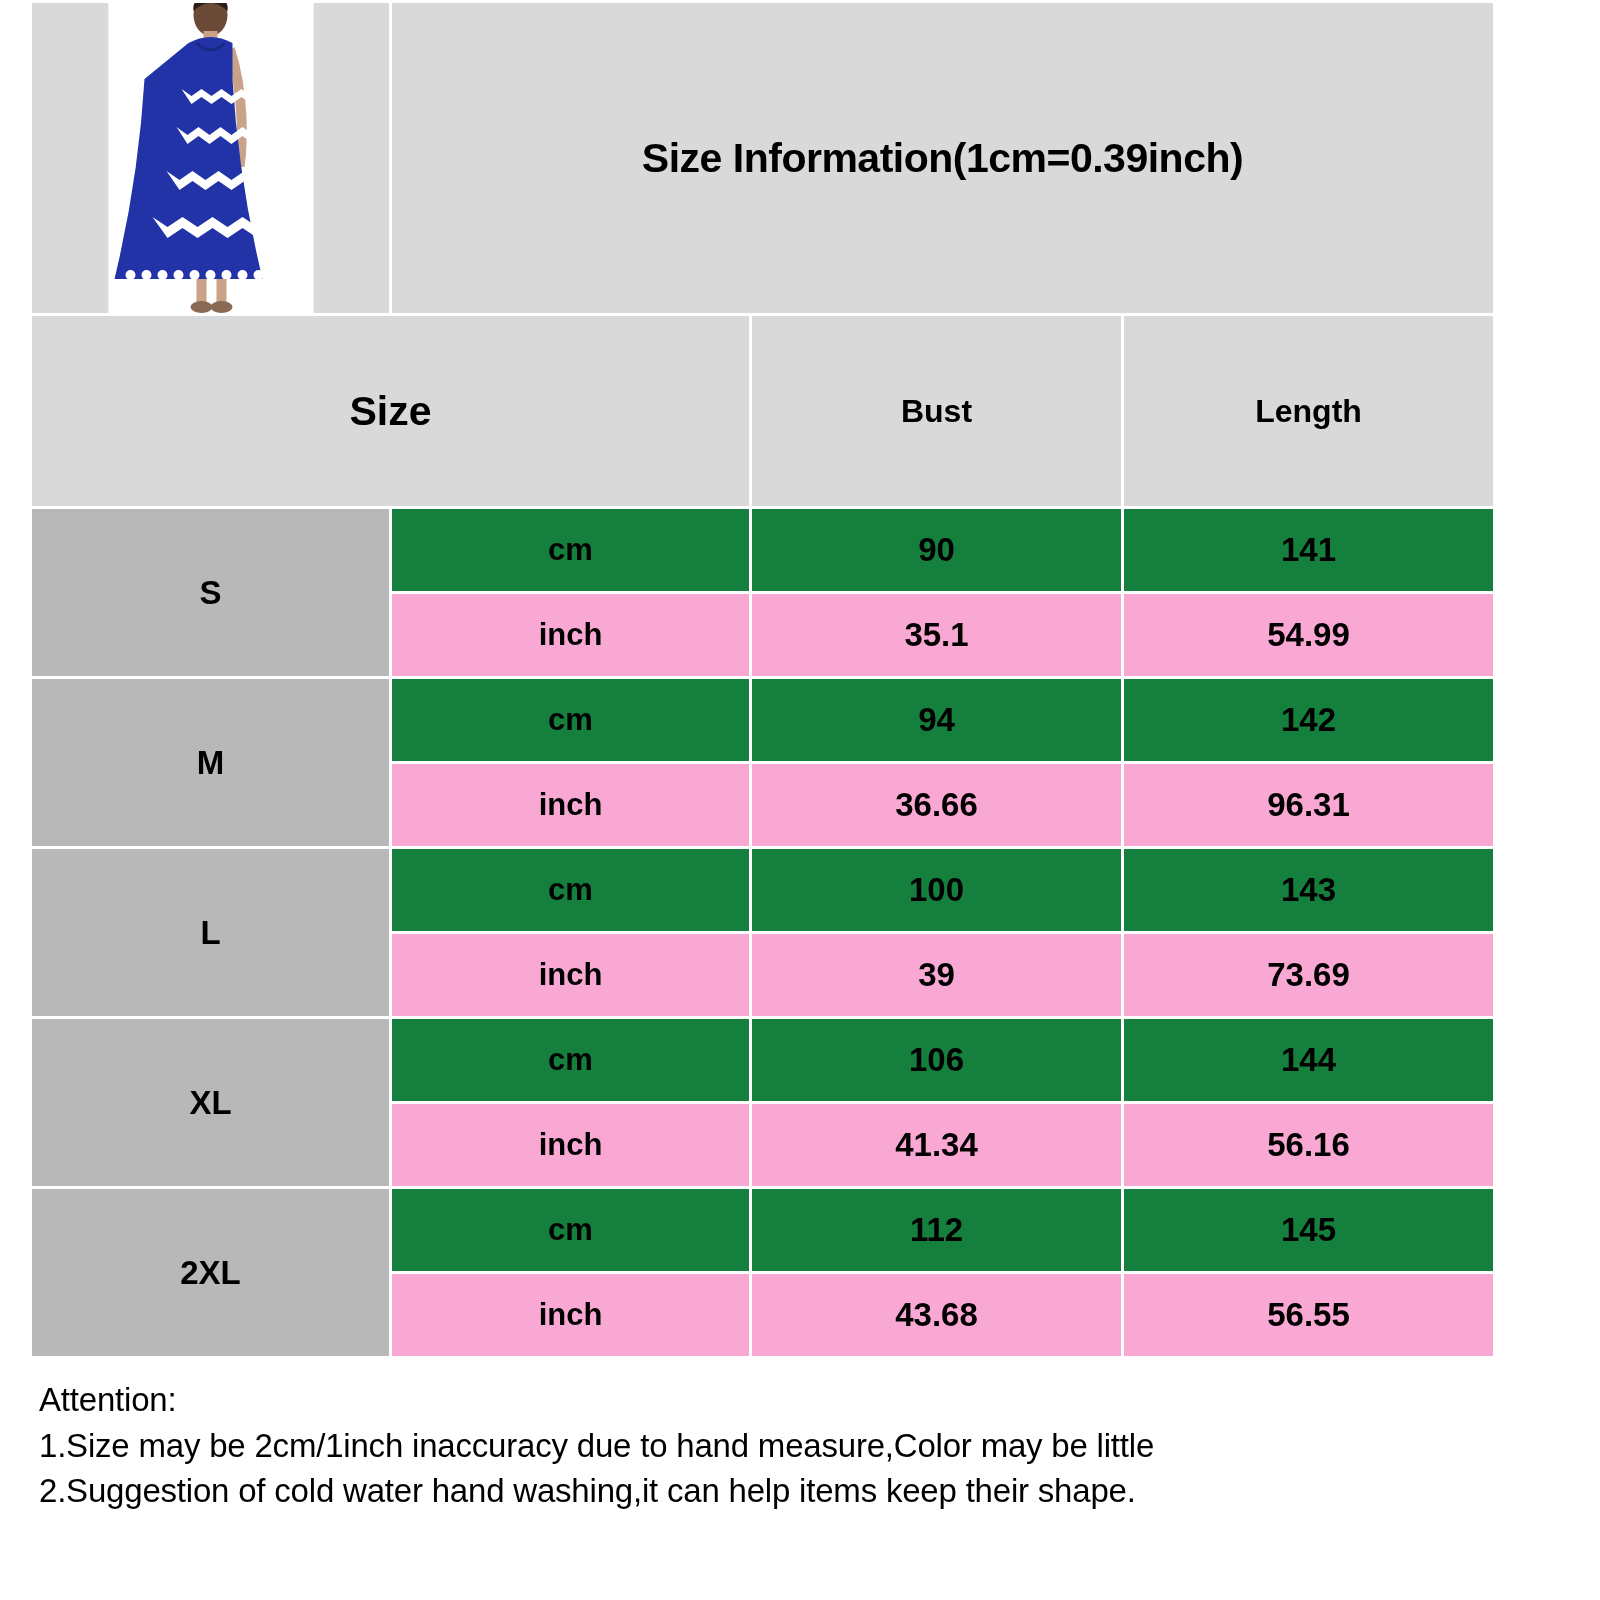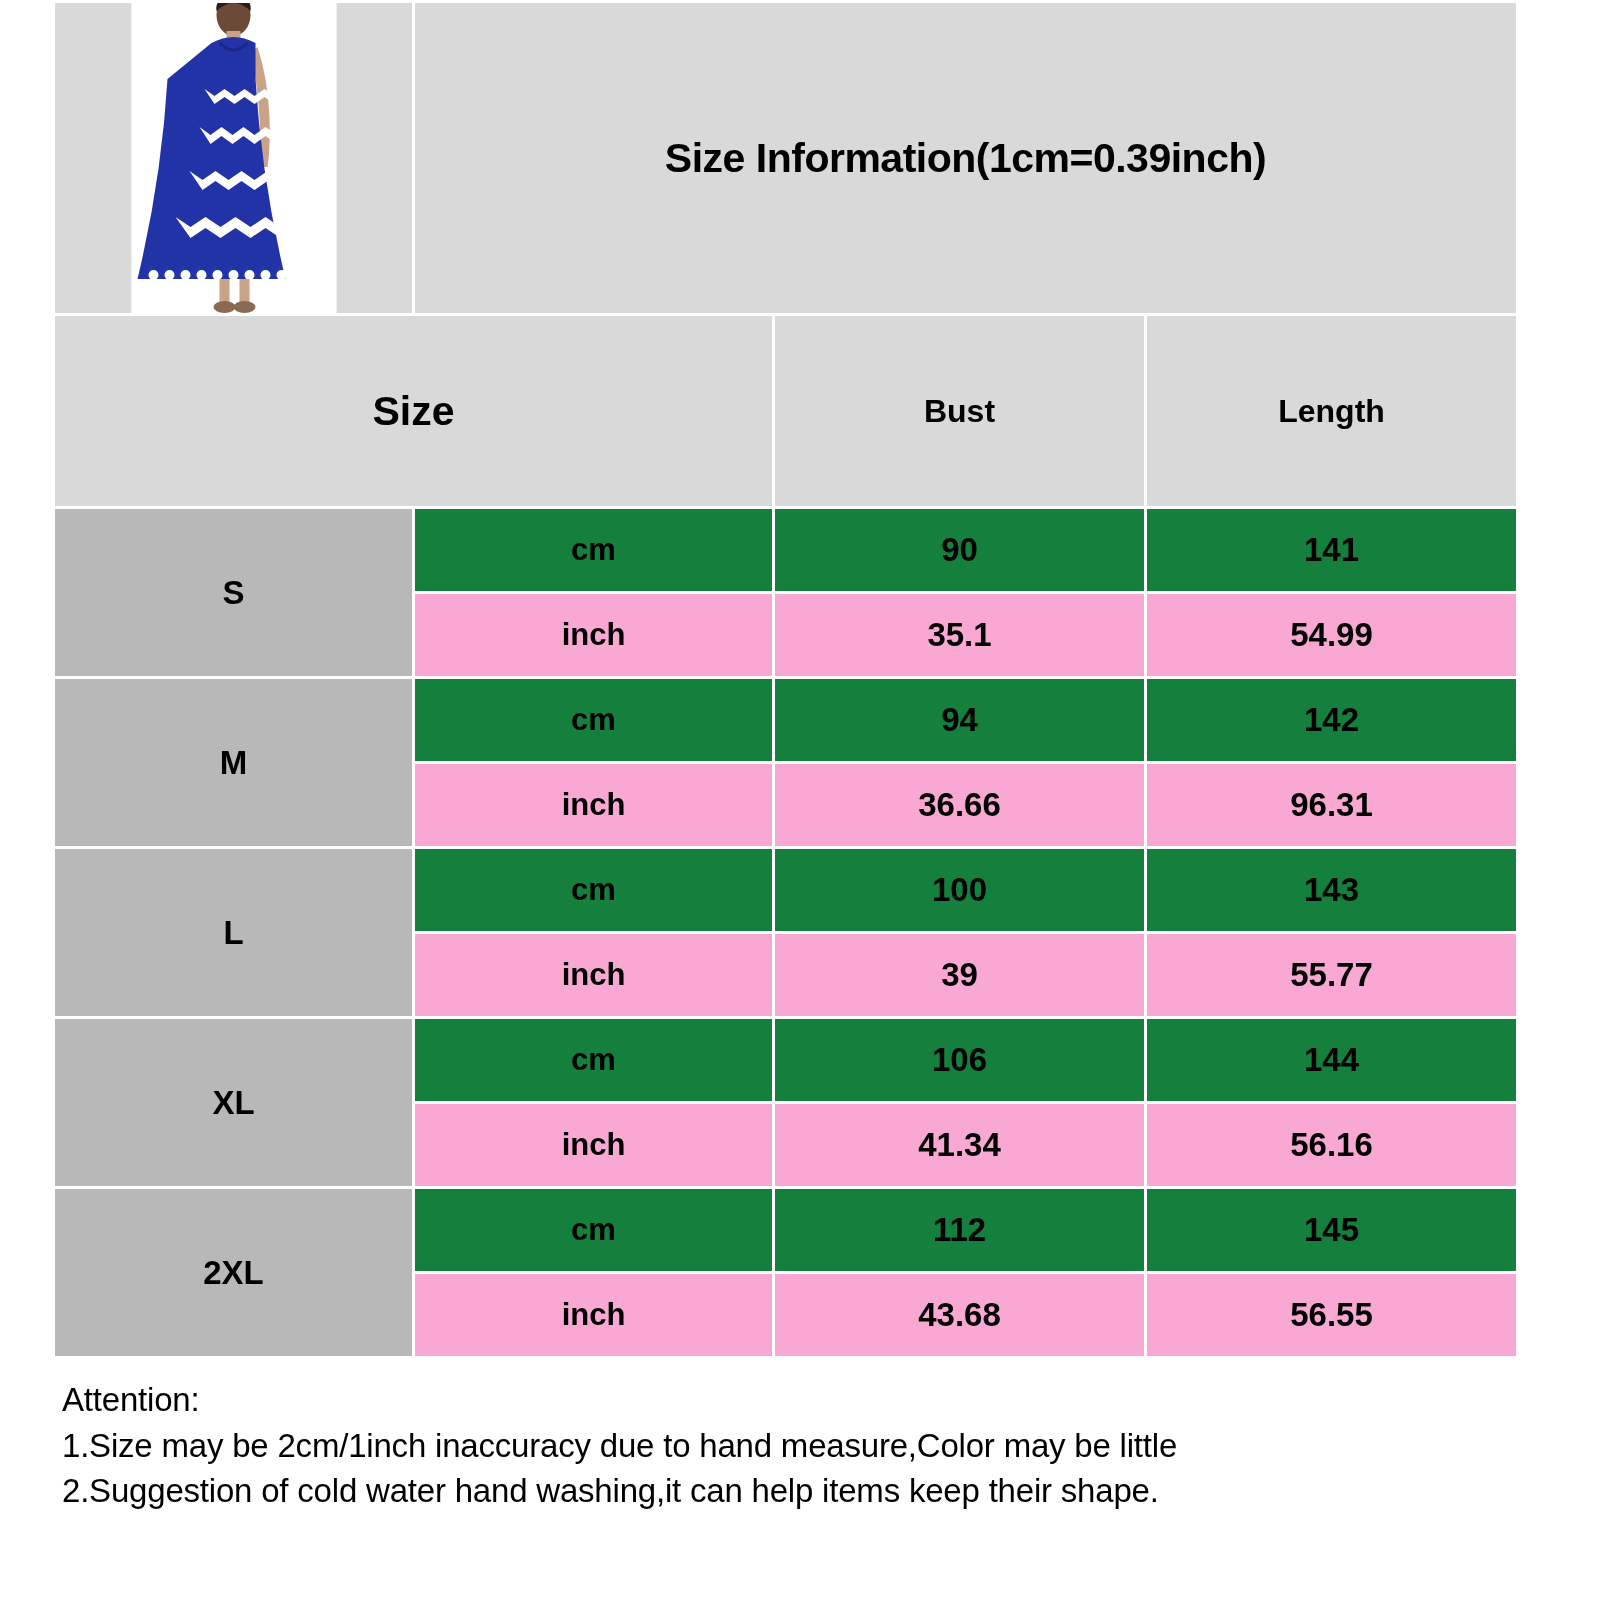--- a/index.html
+++ b/index.html
@@ -12,21 +12,21 @@
     height: 1600px;
     font-family: "Liberation Sans", sans-serif;
     color: #000000;
     overflow: hidden;
   }
   .sheet {
     position: relative;
     width: 1600px;
     height: 1600px;
     box-sizing: border-box;
-    padding: 0 52px;
+    padding: 0 29px;
   }
   table.size-table {
     width: 1464px;
     border-collapse: collapse;
     table-layout: fixed;
     border: 3px solid #ffffff;
   }
   table.size-table td {
     border: 3px solid #ffffff;
     text-align: center;
@@ -205,21 +205,21 @@
 
       <tr class="datarow row-cm">
         <td class="size-label" rowspan="2">L</td>
         <td class="unit-cell">cm</td>
         <td class="val-cell">100</td>
         <td class="val-cell">143</td>
       </tr>
       <tr class="datarow row-in">
         <td class="unit-cell">inch</td>
         <td class="val-cell">39</td>
-        <td class="val-cell">55.77</td>
+        <td class="val-cell">73.69</td>
       </tr>
 
       <tr class="datarow row-cm">
         <td class="size-label" rowspan="2">XL</td>
         <td class="unit-cell">cm</td>
         <td class="val-cell">106</td>
         <td class="val-cell">144</td>
       </tr>
       <tr class="datarow row-in">
         <td class="unit-cell">inch</td>

